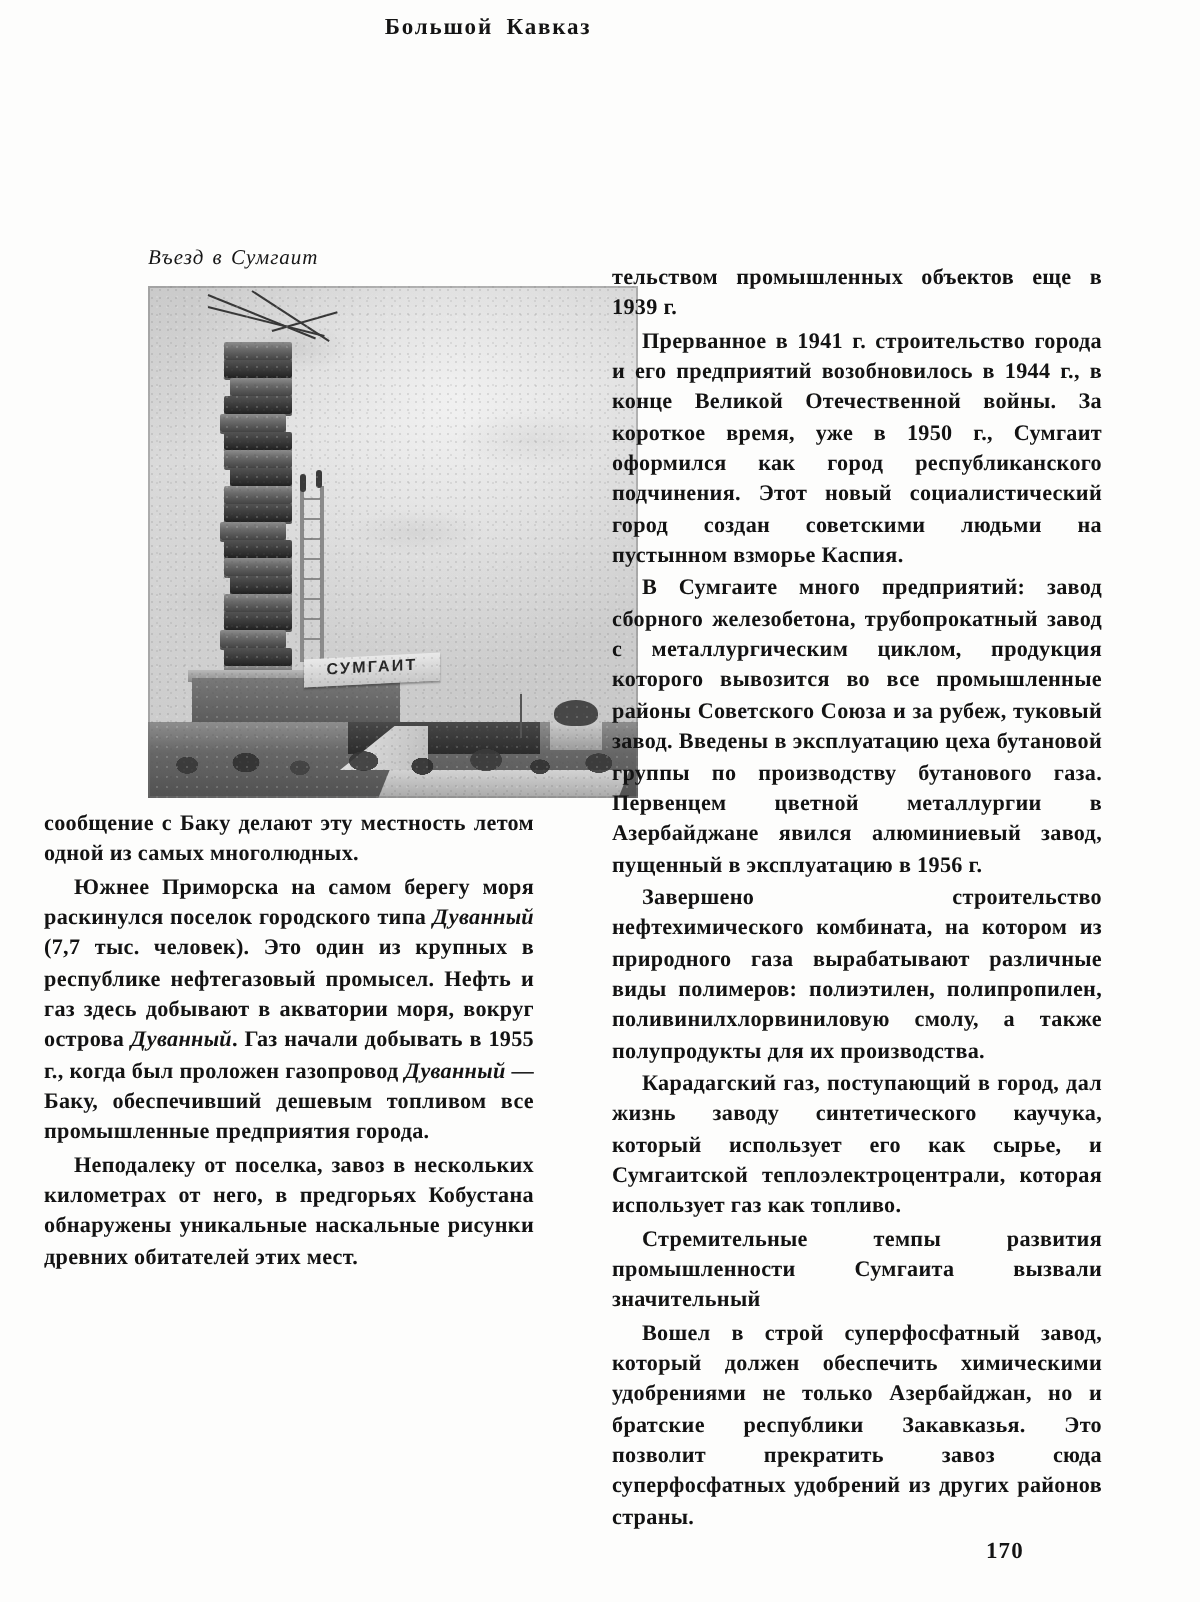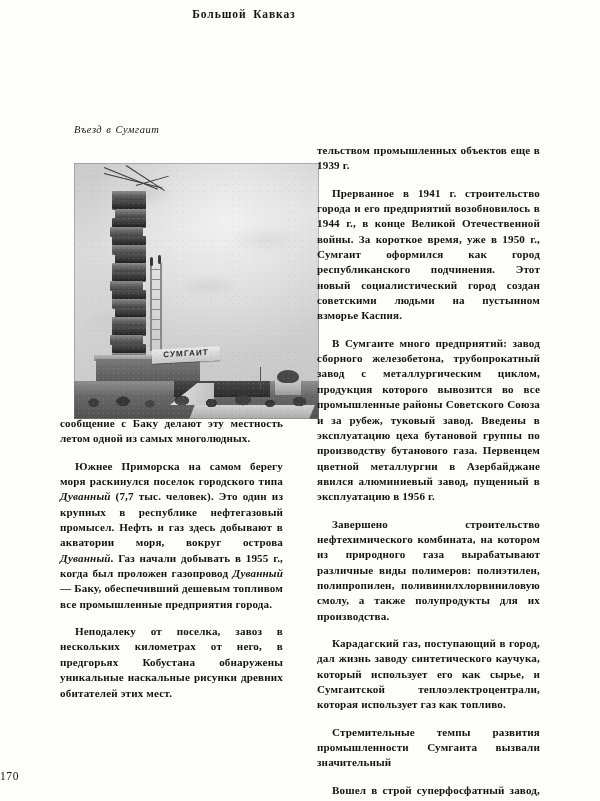--- a/index.html
+++ b/index.html
@@ -42,21 +42,21 @@
     left: 34px;
     top: 108px;
     width: 246px;
   }
   .figure-caption {
     font-style: italic;
     font-size: 10.5px;
     letter-spacing: 0.5px;
     word-spacing: 1px;
     color: #161616;
-    margin-bottom: 28px;
+    margin-bottom: 8px;
     font-family: "Liberation Serif", "DejaVu Serif", serif;
   }
 
   .photo {
     position: relative;
     width: 245px;
     height: 256px;
     background: #d8d6cf;
     overflow: hidden;
     filter: grayscale(100%) contrast(104%);
@@ -293,44 +293,44 @@
     position: absolute;
     width: 247px;
     font-size: 11.1px;
     line-height: 15.35px;
     text-align: justify;
     text-justify: inter-word;
     letter-spacing: 0.15px;
     color: #131313;
     font-weight: 600;
   }
-  .col-left  { left: 48px;  top: 404px; }
+  .col-left  { left: 21px;  top: 404px; }
   .col-right { left: 305px; top: 131px; }
 
   .col p {
-    margin: 12px;
+    margin: 1px;
     text-indent: 15px;
   }
   .col p.no-indent { text-indent: 0; }
   .col p + p { margin-top: 0; }
 
   em.it {
     font-style: italic;
     font-weight: 600;
   }
 
   
   .folio {
     position: absolute;
     left: 0;
     top: 770px;
     width: 512px;
-    text-align: left;
+    text-align: right;
     font-size: 11.5px;
-    font-weight: 400;
+    font-weight: 700;
     letter-spacing: 0.6px;
     color: #141414;
   }
 </style>
 </head>
 <body>
 
 <div class="page">
 
   <div class="running-head">Большой Кавказ</div>

